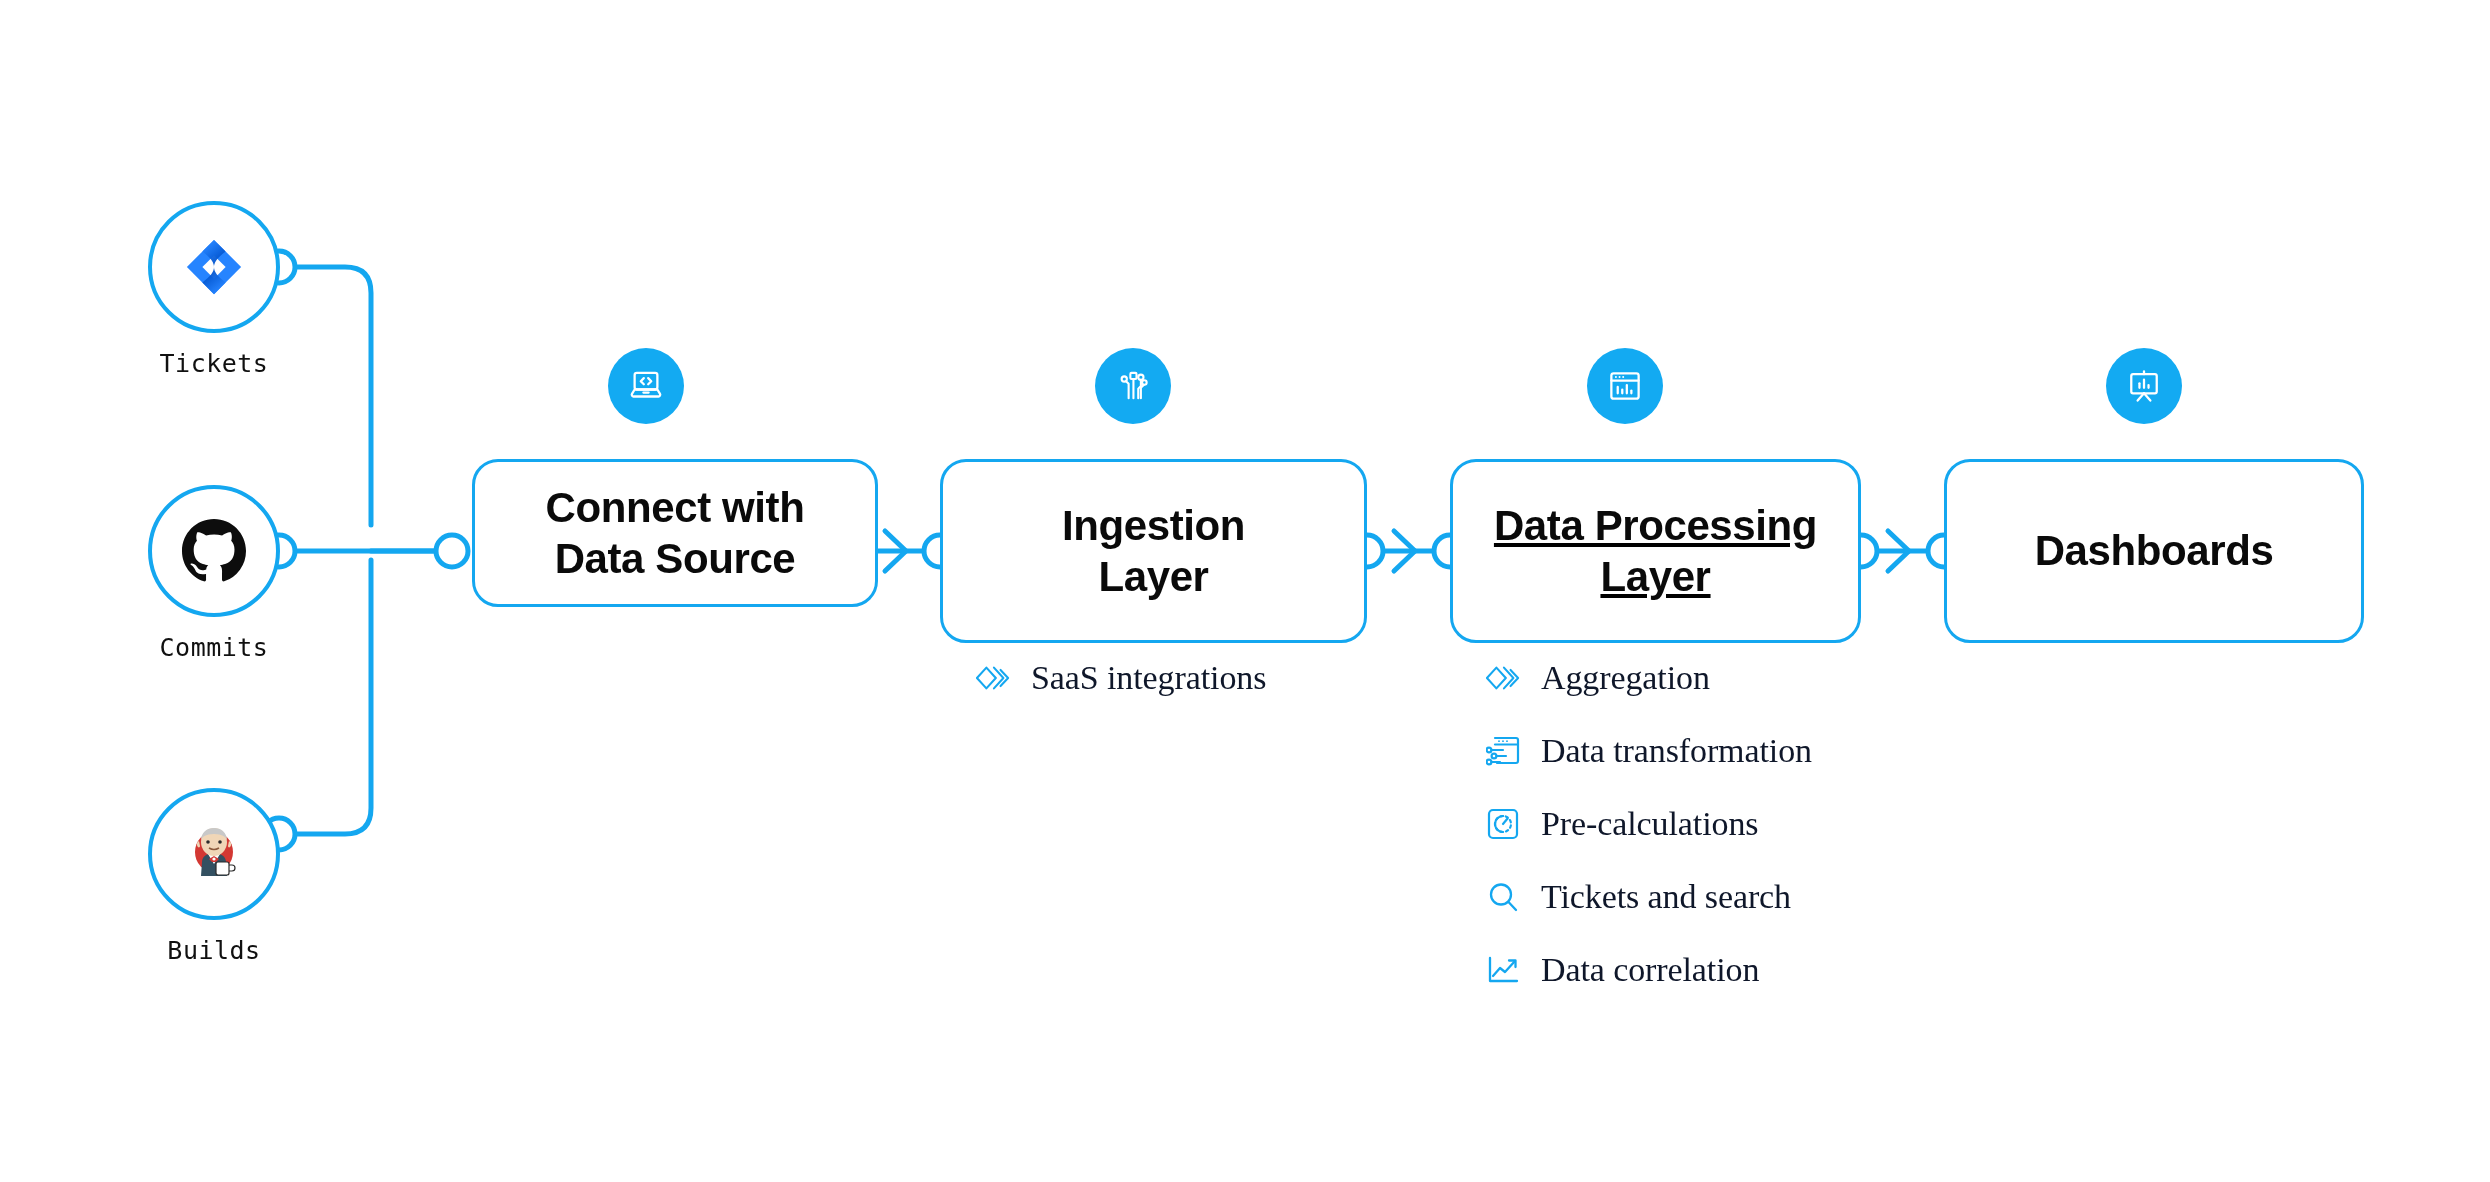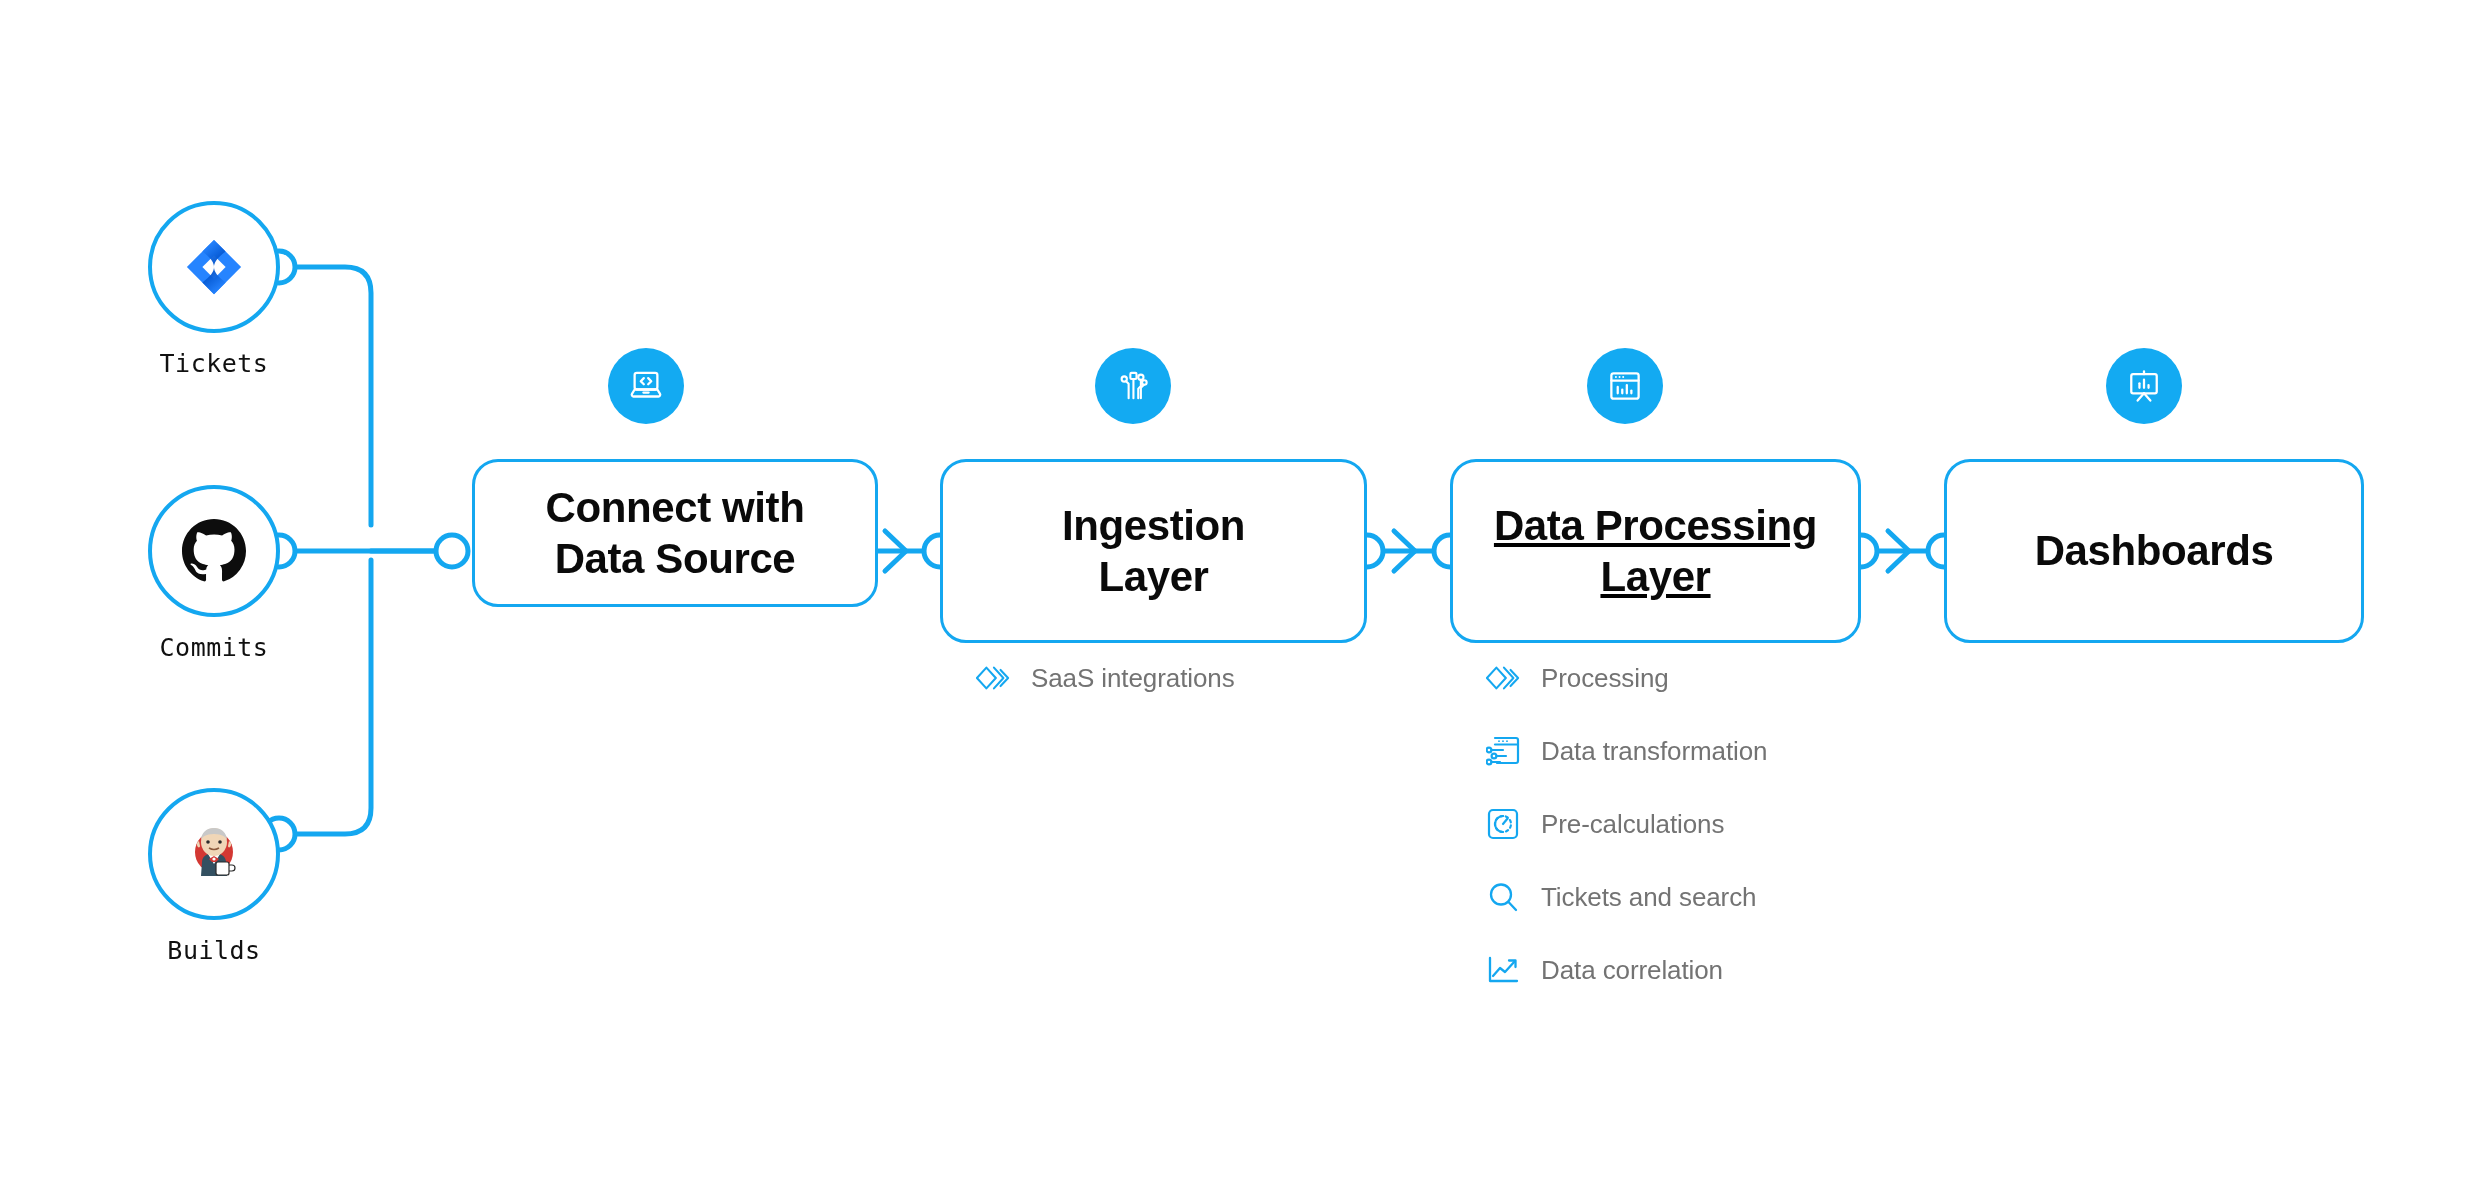--- a/index.html
+++ b/index.html
@@ -105,23 +105,23 @@
     width: 36px;
     height: 36px;
     flex: 0 0 36px;
     display: flex;
     align-items: center;
     justify-content: center;
     margin-right: 20px;
   }
   .feature-icon svg { display: block; }
   .feature-label {
-    font-family: Liberation Sans, sans-serif;
-    font-size: 26px;
-    color: #737373;
+    font-family: Liberation Serif, serif;
+    font-size: 34px;
+    color: #0f172a;
     white-space: nowrap;
     letter-spacing: -0.1px;
   }
 </style>
 </head>
 <body>
 
 <div id="canvas">
 
   <svg class="wires" viewBox="0 0 2490 1182" width="2490" height="1182">
@@ -287,21 +287,21 @@
 
   <div class="feature-list" style="left:1485px; top:655px;">
     <div class="feature-item">
       <span class="feature-icon">
         <svg width="34" height="26" viewBox="0 0 36 26" fill="none" stroke="#14A7F0" stroke-width="2.2" stroke-linecap="round" stroke-linejoin="round">
           <path d="M11 2 L21 13 L11 24 L1 13 Z"></path>
           <path d="M19 2 L29 13 L19 24"></path>
           <path d="M26 4.5 L34 13 L26 21.5"></path>
         </svg>
       </span>
-      <span class="feature-label">Processing</span>
+      <span class="feature-label">Aggregation</span>
     </div>
     <div class="feature-item">
       <span class="feature-icon">
         <svg width="34" height="32" viewBox="0 0 34 32" fill="none" stroke="#14A7F0" stroke-width="2.2" stroke-linecap="round" stroke-linejoin="round">
           <path d="M9 3 h21 a2 2 0 0 1 2 2 v21 a2 2 0 0 1 -2 2 H11"></path>
           <path d="M9 9.5 H32"></path>
           <circle cx="13" cy="6.2" r="0.9" fill="#14A7F0" stroke="none"></circle>
           <circle cx="17" cy="6.2" r="0.9" fill="#14A7F0" stroke="none"></circle>
           <circle cx="21" cy="6.2" r="0.9" fill="#14A7F0" stroke="none"></circle>
           <circle cx="3" cy="15" r="2.4"></circle>

